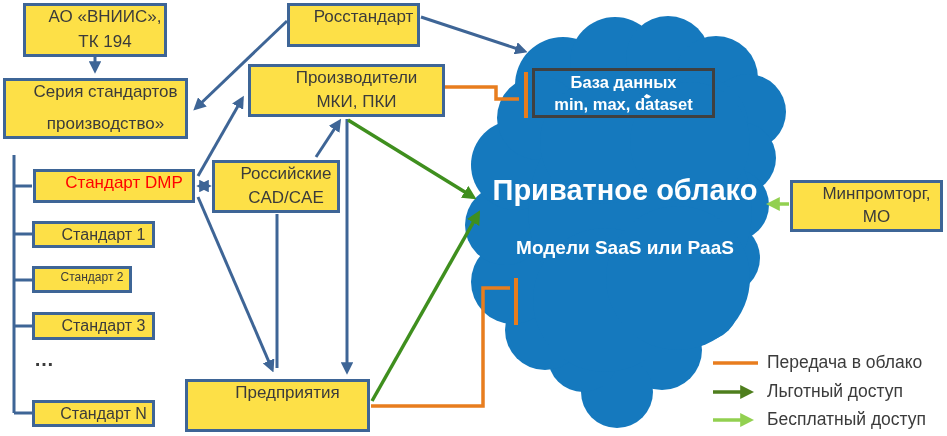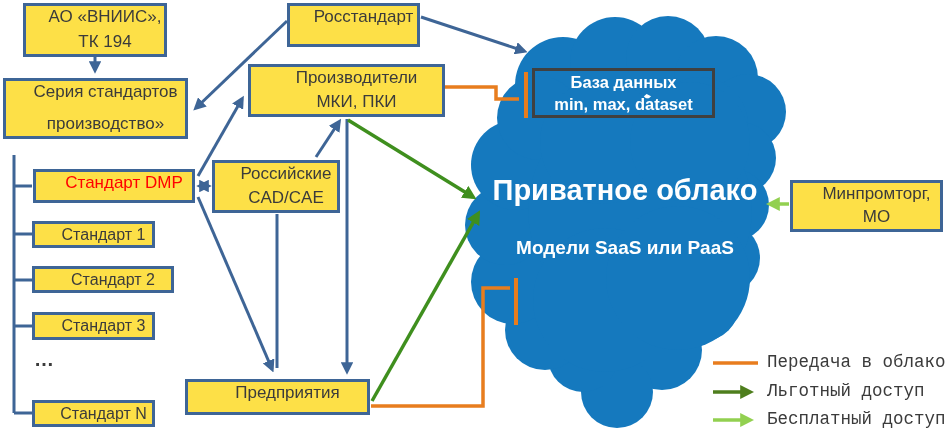--- a/index.html
+++ b/index.html
@@ -14,21 +14,21 @@
     text-align:center;font-size:17px;color:#3b3b3b;line-height:1.35;z-index:2;padding-left:20px;
   }
   .node.red{color:#ff0000;}
   .cloudbox{
     position:absolute;box-sizing:border-box;border:3px solid #404040;background:transparent;
     display:flex;flex-direction:column;justify-content:center;align-items:center;
     text-align:center;font-size:16.5px;font-weight:600;color:#ffffff;line-height:1.35;z-index:3;
   }
   .cloudtext{position:absolute;color:#ffffff;font-weight:bold;text-align:center;z-index:3;margin-top:21px;}
   .ellipsis{position:absolute;font-size:20px;font-weight:bold;color:#3b3b3b;z-index:2;letter-spacing:1px;}
-  .legend-label{position:absolute;font-size:17.5px;color:#3b3b3b;z-index:2;white-space:nowrap;font-family:Liberation Mono, monospace;}
+  .legend-label{position:absolute;font-size:17.5px;color:#3b3b3b;z-index:2;white-space:nowrap;}
 </style>
 </head>
 <body>
 
 <div id="stage">
 
   <svg id="lines" width="947" height="436" viewBox="0 0 947 436">
     <defs>
       <marker id="ab" viewBox="0 0 10 10" refX="7" refY="5" markerWidth="4.2" markerHeight="4.2" orient="auto-start-reverse">
         <path d="M0 0 L10 5 L0 10 z" fill="#3e6596"></path>
@@ -107,21 +107,21 @@
     <div>производство»</div>
   </div>
 
   <div class="node red" style="left:33px;top:169px;width:162px;height:34px;">
     <div>Стандарт DMP</div>
   </div>
 
   <div class="node" style="left:32px;top:221px;width:123px;height:27px;font-size:16px;">
     <div>Стандарт 1</div>
   </div>
-  <div class="node" style="left:32px;top:266px;width:142px;height:27px;font-size:16px;">
+  <div class="node" style="left:32px;top:266px;width:100px;height:27px;font-size:12px;">
     <div>Стандарт 2</div>
   </div>
   <div class="node" style="left:32px;top:312px;width:123px;height:28px;font-size:16px;">
     <div>Стандарт 3</div>
   </div>
   <div class="ellipsis" style="left:34px;top:348px;">…</div>
   <div class="node" style="left:32px;top:400px;width:123px;height:27px;font-size:16px;">
     <div>Стандарт N</div>
   </div>
 
@@ -132,21 +132,21 @@
   <div class="node" style="left:248px;top:64px;width:197px;height:53px;">
     <div>Производители</div>
     <div>МКИ, ПКИ</div>
   </div>
 
   <div class="node" style="left:212px;top:160px;width:128px;height:53px;">
     <div>Российские</div>
     <div>CAD/CAE</div>
   </div>
 
-  <div class="node" style="left:185px;top:379px;width:185px;height:36px;gap:36px;">
+  <div class="node" style="left:185px;top:379px;width:185px;height:53px;gap:36px;">
     <div>Предприятия</div>
     <div>ОПК, ГК</div>
   </div>
 
   <div class="node" style="left:790px;top:180px;width:153px;height:52px;">
     <div>Минпромторг,</div>
     <div>МО</div>
   </div>
 
   <div class="cloudbox" style="left:532px;top:68px;width:183px;height:50px;">

